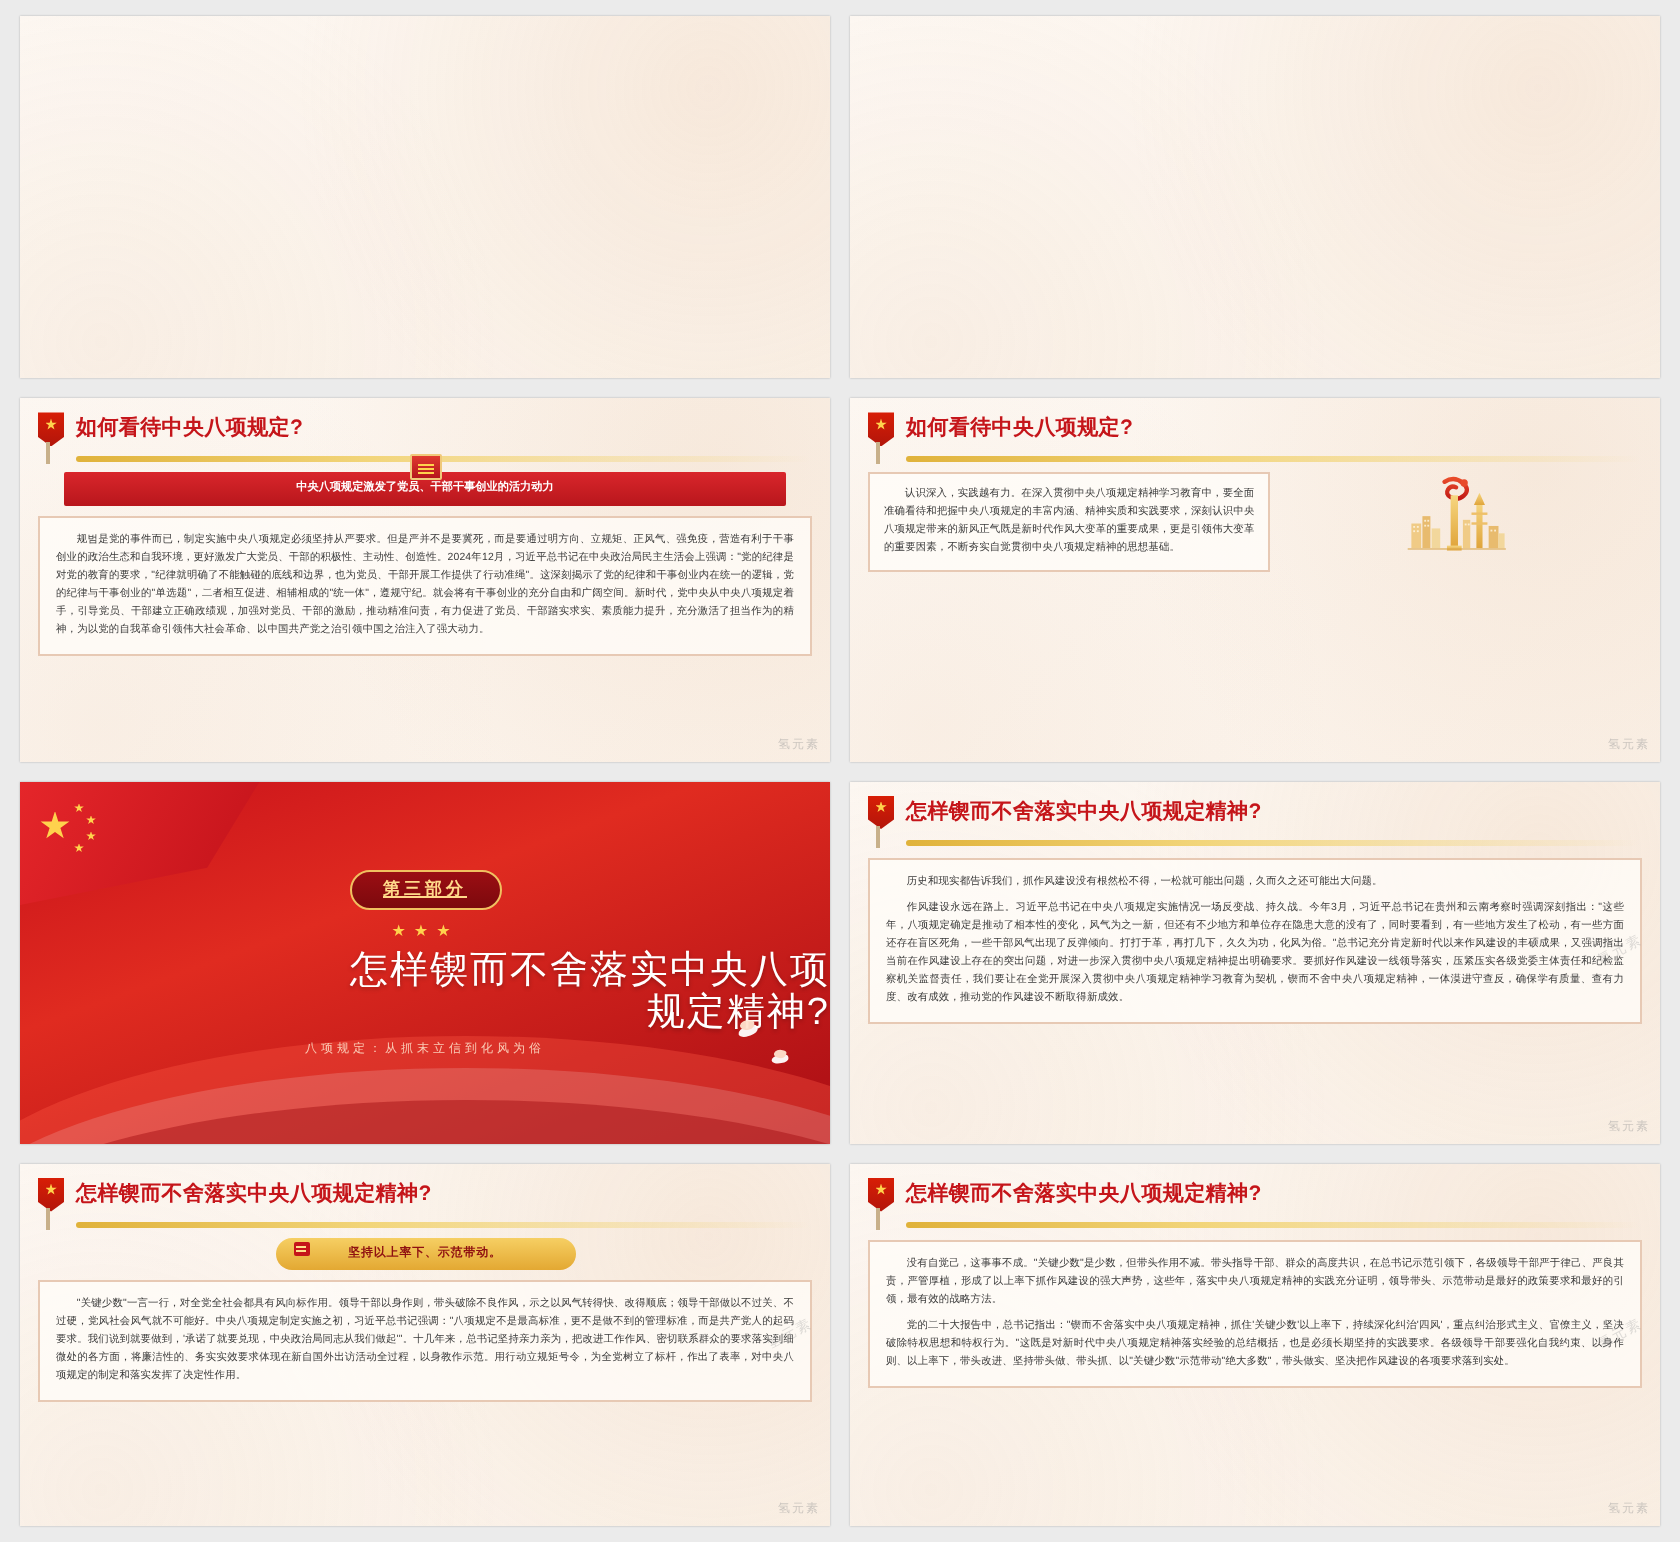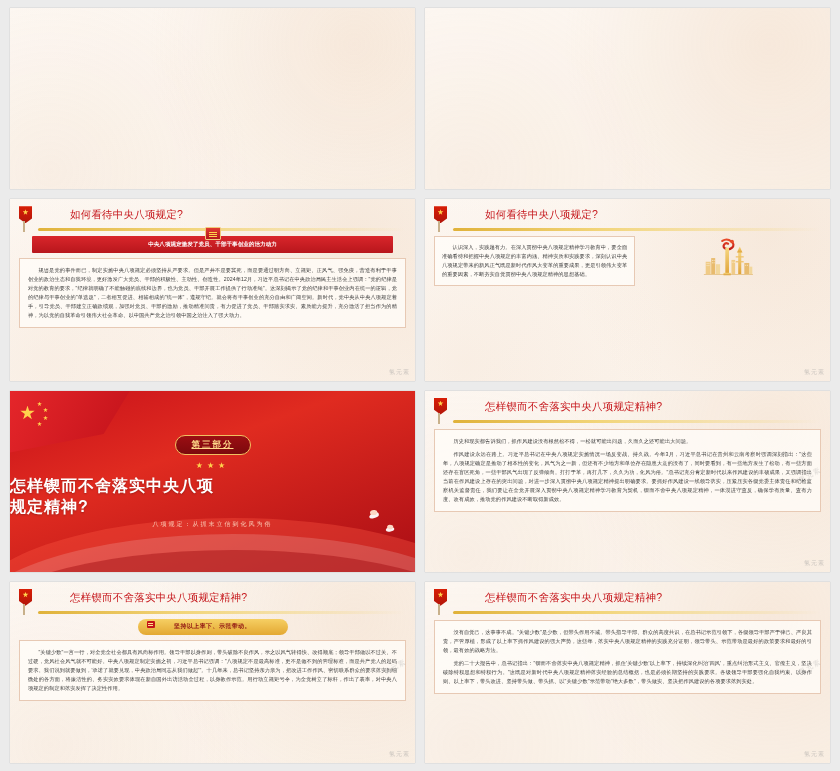--- a/index.html
+++ b/index.html
@@ -64,26 +64,25 @@
     background: #ffd34d;
     clip-path: polygon(50% 0%, 61% 35%, 98% 35%, 68% 57%, 79% 91%, 50% 70%, 21% 91%, 32% 57%, 2% 35%, 39% 35%);
   }
   .ribbon .stick {
     position: absolute; top: 15px; left: 5px;
     width: 2px; height: 11px;
     background: #c8b08a;
   }
   .hdr-title {
     font-size: 10.5px;
-    font-weight: normal;
+    font-weight: bold;
     color: #c5151a;
     letter-spacing: 0.2px;
     line-height: 15px;
     padding-top: 1px;
-    margin-left: 32px;
   }
   .hdr-underline {
     margin: 1px 10px 0 28px;
     height: 3px;
     background: linear-gradient(90deg, #e0b23a 0%, #f2d57a 40%, rgba(242,213,122,0) 100%);
     border-radius: 2px;
   }
 
   .body-text {
     font-size: 5.2px;
@@ -213,24 +212,24 @@
   }
   .sec-dots {
     position: absolute; top: 70px; left: 50%;
     transform: translateX(-50%);
     color: #ffd24d;
     font-size: 8px;
     letter-spacing: 4px;
   }
   .sec-title {
     position: absolute; top: 84px; left: 0; right: 0;
-    text-align: left;
+    text-align: right;
     color: #fff;
-    font-size: 16px;
-    font-weight: bold;
+    font-size: 19px;
+    font-weight: normal;
     line-height: 21px;
     letter-spacing: 1px;
     text-shadow: 0 1px 2px rgba(0,0,0,0.25);
   }
   .sec-sub {
     position: absolute; top: 129px; left: 0; right: 0;
     text-align: center;
     color: rgba(255,228,205,0.85);
     font-size: 6px;
     letter-spacing: 2px;

